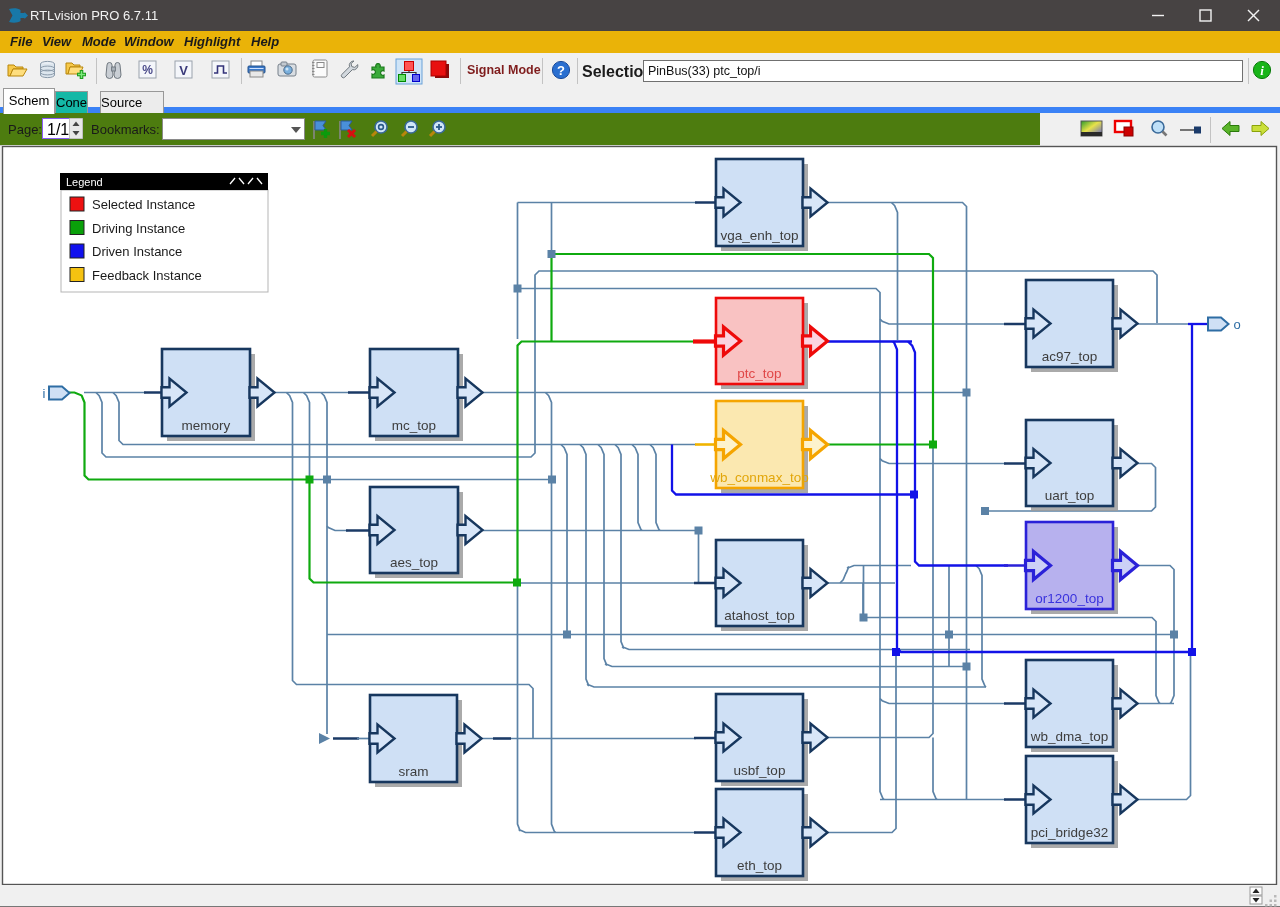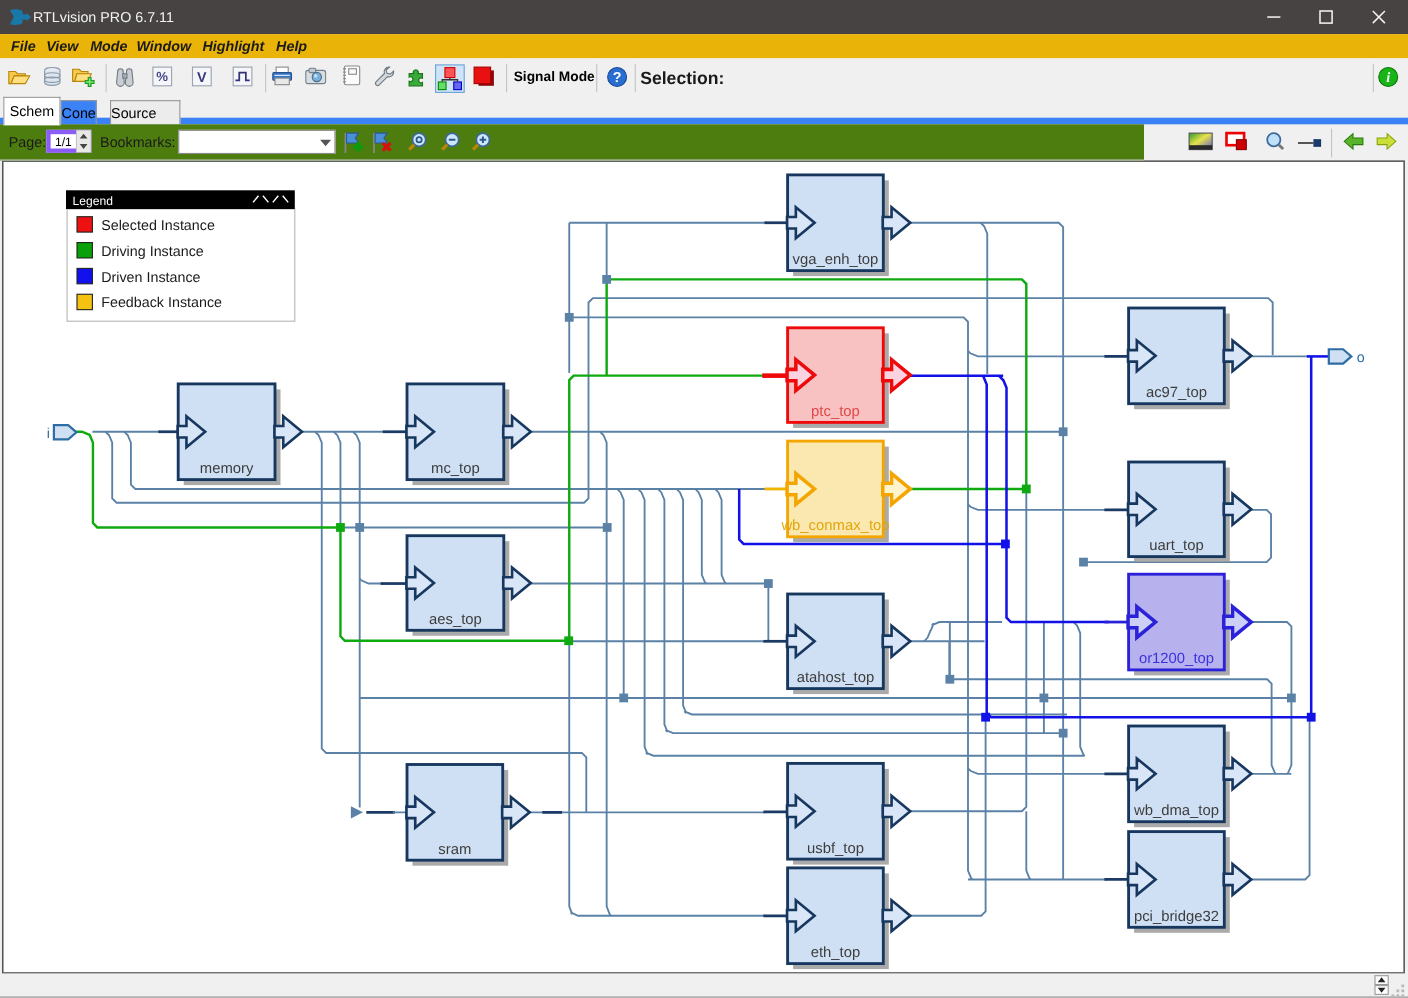--- a/index.html
+++ b/index.html
@@ -316,31 +316,32 @@
       </g>
       <g transform="translate(552,8)">
         <circle cx="9" cy="9" r="8.6" fill="#2a6fd0" stroke="#1a4a9a"></circle>
         <text x="9" y="13.5" font-size="13" font-weight="bold" fill="#fff" text-anchor="middle">?</text>
       </g>
       <g transform="translate(1253,8)">
         <circle cx="9" cy="9" r="8.6" fill="#18b418" stroke="#0a7a0a"></circle>
         <text x="9" y="13.5" font-size="13" font-weight="bold" fill="#fff" text-anchor="middle" font-family="Liberation Serif,serif" font-style="italic">i</text>
       </g>
     </svg>
-  <span style="position:absolute;left:467px;top:10px;font-size:12.5px;font-weight:bold;color:#000000">Signal Mode</span>
+  <span style="position:absolute;left:467px;top:10px;font-size:12.5px;font-weight:bold;color:#7f1d1d">Signal Mode</span>
   <span style="position:absolute;left:582px;top:10px;font-size:16px;font-weight:bold;color:#1a1a1a">Selection:</span>
+  <div style="position:absolute;left:643px;top:7px;width:600px;height:22px;background:#fff;border:1px solid #707070;font-size:12.5px;color:#111;padding:3px 0 0 4px">PinBus(33) ptc_top/i</div>
 </div>
 <div class="tabs">
   <div style="position:absolute;left:3px;top:0;width:52px;height:26px;background:#fff;border:1px solid #989898;border-bottom:none;text-align:center;padding-top:4px;z-index:2">Schem</div>
-  <div style="position:absolute;left:55px;top:3px;width:33px;height:22px;background:#3b82f6;border:1px solid #989898;border-bottom:none;text-align:center;padding-top:3px">Cone</div>
+  <div style="position:absolute;left:55px;top:3px;width:33px;height:22px;background:#14b8a6;border:1px solid #989898;border-bottom:none;text-align:center;padding-top:3px">Cone</div>
   <div style="position:absolute;left:100px;top:3px;width:64px;height:22px;background:#ececec;border:1px solid #989898;border-bottom:none;text-align:left;padding-top:3px">Source</div>
 </div>
 <div class="toolbar2">
   <span class="tb2lbl" style="left:8px">Page:</span>
-  <div style="position:absolute;left:42px;top:5px;width:41px;height:21px;background:#fff;border:4px solid #8b5cf6;padding:2px 0 0 4px;font-size:11px">1/1</div>
+  <div style="position:absolute;left:42px;top:5px;width:41px;height:21px;background:#fff;border:1px solid #8b5cf6;padding:2px 0 0 4px;font-size:16px">1/1</div>
   <svg width="14" height="21" style="position:absolute;left:69px;top:5px">
       <rect x="0" y="0" width="14" height="21" fill="#e8e8e8" stroke="#9a9a9a" stroke-width="1"></rect>
       <path d="M 3.5 8 L 10.5 8 L 7 3.5 Z" fill="#444"></path>
       <path d="M 3.5 13 L 10.5 13 L 7 17.5 Z" fill="#444"></path>
     </svg>
   <span class="tb2lbl" style="left:91px">Bookmarks:</span>
   <div style="position:absolute;left:162px;top:5px;width:143px;height:22px;background:#fff;border:1px solid #8a8a8a"></div>
   <svg width="16" height="22" style="position:absolute;left:288px;top:5px">
       <path d="M 3 9 L 13 9 L 8 15 Z" fill="#555"></path>
     </svg>

